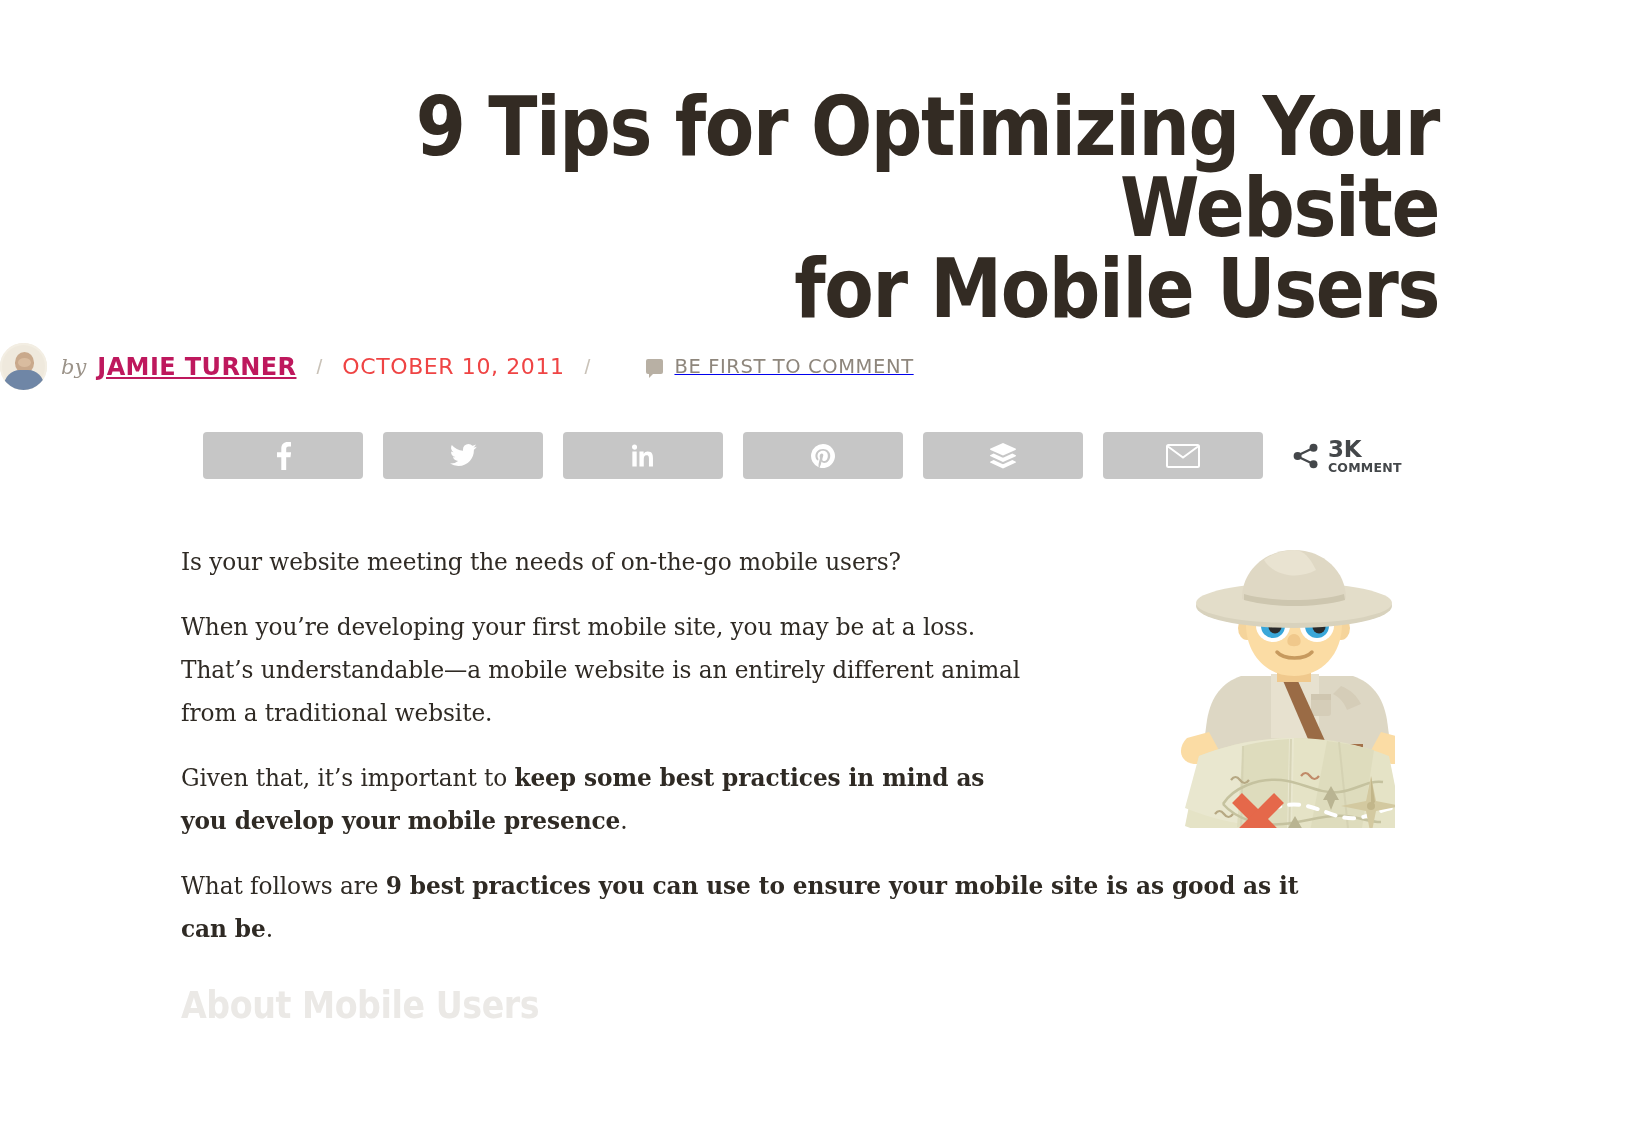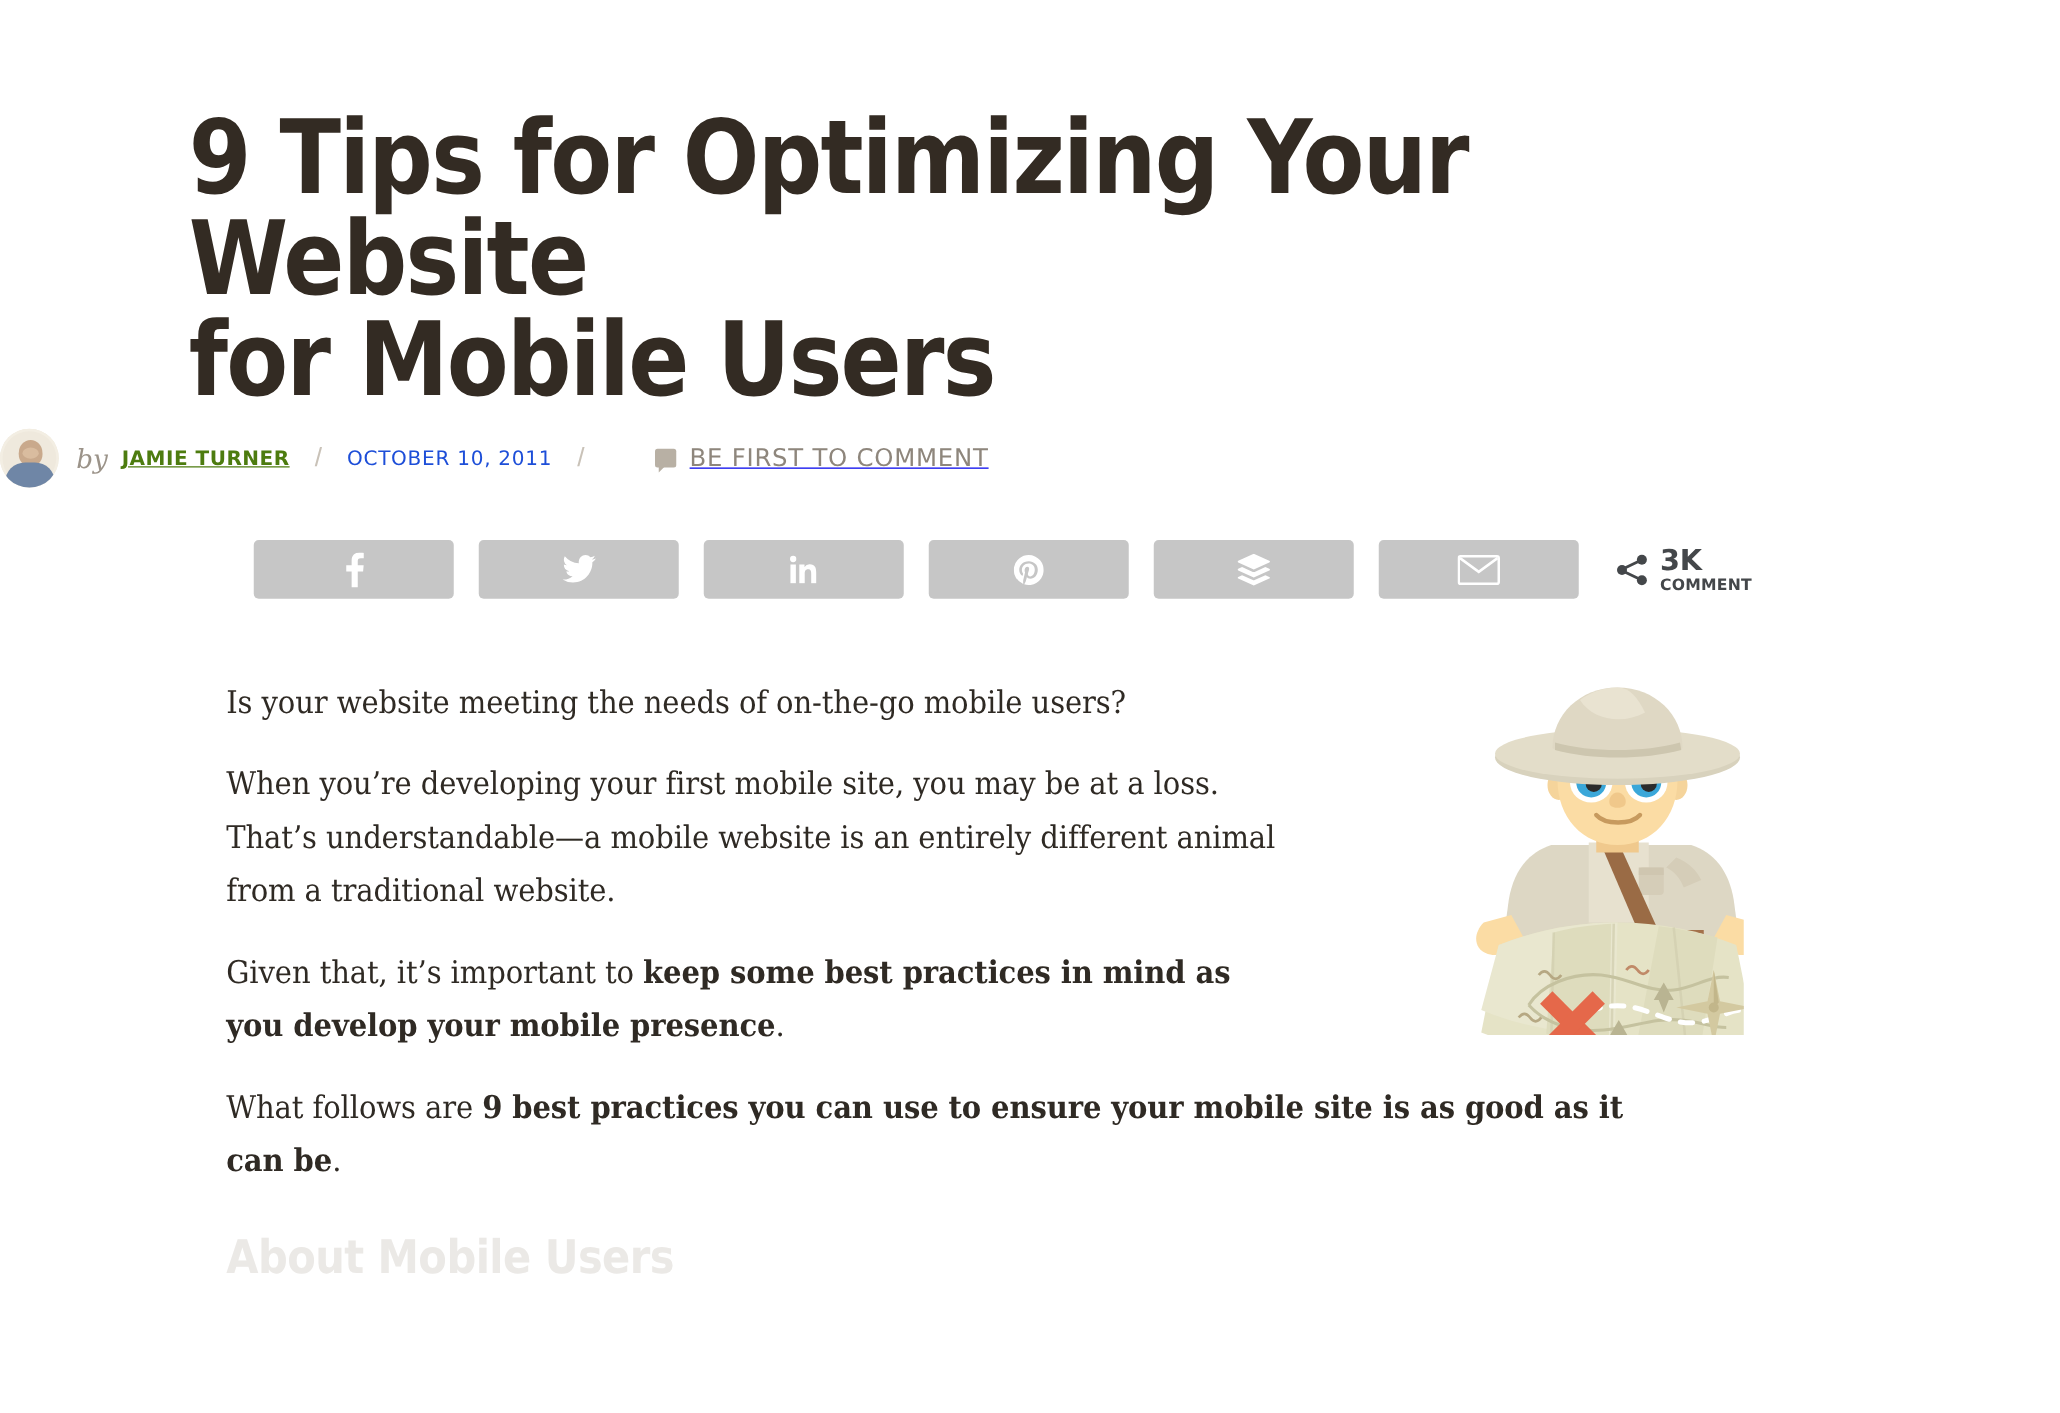--- a/index.html
+++ b/index.html
@@ -15,24 +15,24 @@
   .page {
     position: relative;
     width: 1648px;
     height: 1130px;
     background: #ffffff;
   }
 
   
   .title-wrap {
     position: absolute;
-    left: 64px;
+    left: 76px;
     top: 86px;
     width: 1450px;
-    text-align: left;
+    text-align: right;
   }
   .article-title {
     font-family: "DejaVu Sans", sans-serif;
     font-weight: 700;
     font-size: 82px;
     line-height: 0.99;
     letter-spacing: -1.6px;
     color: #332b23;
     transform: scaleX(0.88);
     transform-origin: center top;
@@ -94,37 +94,37 @@
   .by-label {
     font-family: "DejaVu Serif", serif;
     font-style: italic;
     font-size: 21px;
     color: #9b9389;
     margin-right: 11px;
   }
   .author-name {
     font-family: "DejaVu Sans", sans-serif;
     font-weight: 700;
-    font-size: 16px;
+    font-size: 24px;
     letter-spacing: 0.4px;
-    color: #4d7c0f;
+    color: #be185d;
     text-transform: uppercase;
   }
   .sep {
     font-size: 21px;
     color: #c9c2b8;
     margin: 0 20px;
     font-weight: 300;
   }
   .post-date {
     font-family: "DejaVu Sans", sans-serif;
     font-weight: 400;
-    font-size: 16px;
+    font-size: 22px;
     letter-spacing: 0.6px;
-    color: #1d4ed8;
+    color: #ef4444;
     text-transform: uppercase;
   }
   .comment-link {
     display: flex;
     align-items: center;
     gap: 11px;
     padding-left: 36px;
   }
   .comment-icon {
     width: 17px;

